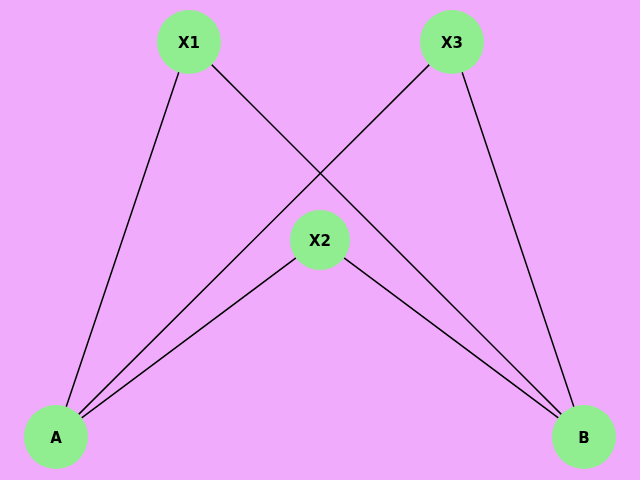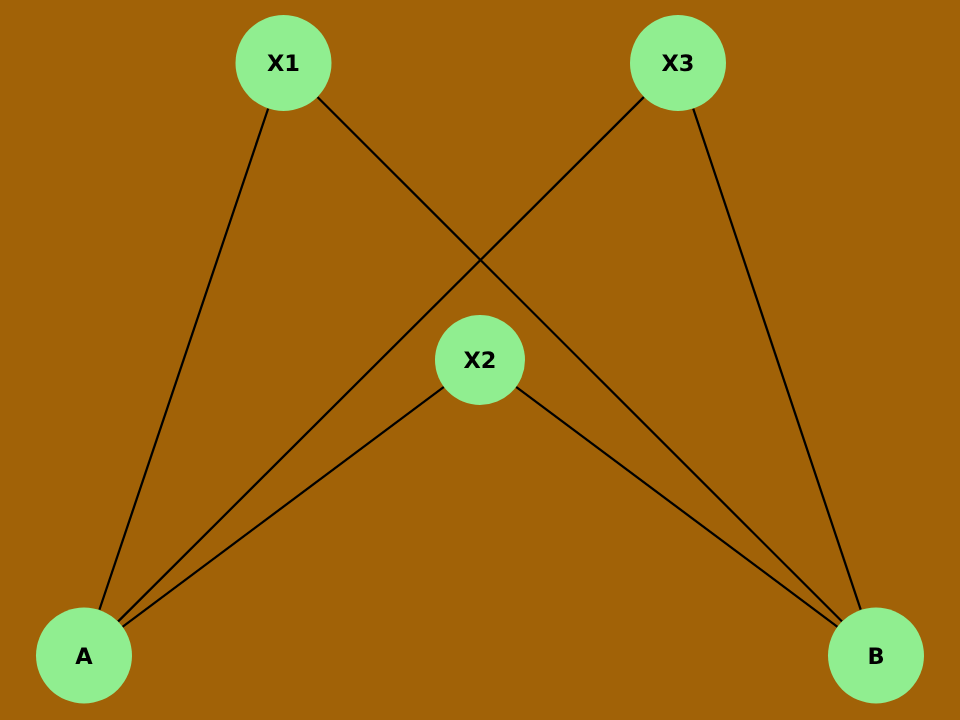--- a/index.html
+++ b/index.html
@@ -44,21 +44,21 @@
     text-anchor: middle;
     dominant-baseline: central;
     pointer-events: none;
     -webkit-user-select: none;
     user-select: none;
   }
 </style>
 </head>
 <body>
 
-<div id="canvas-wrap" style="width: 640px; height: 480px; background: #a16207;">
+<div id="canvas-wrap" style="width: 640px; height: 480px; background: #f0abfc;">
   <svg id="graph" viewBox="0 0 640 480" xmlns="http://www.w3.org/2000/svg" style="width: 640px; height: 480px;">
 
     <g>
       <line class="edge-line" x1="178.78862538635067" y1="72.32701483001118" x2="66.21137461364934" y2="406.6729851699888" stroke="#000000" stroke-width="1.5"></line>
       <line class="edge-line" x1="211.62741699796953" y1="64.62741699796952" x2="561.3725830020305" y2="414.37258300203047" stroke="#000000" stroke-width="1.5"></line>
       <line class="edge-line" x1="295.956355062184" y1="257.94165929071875" x2="81.64655460033707" y2="417.8622300899" stroke="#000000" stroke-width="1.5"></line>
       <line class="edge-line" x1="344.043644937816" y1="257.94165929071875" x2="558.353445399663" y2="417.8622300899" stroke="#000000" stroke-width="1.5"></line>
       <line class="edge-line" x1="429.3439950173427" y1="64.5987928488627" x2="78.6560049826573" y2="414.40120715113727" stroke="#000000" stroke-width="1.5"></line>
       <line class="edge-line" x1="462.14233635991377" y1="72.3501731982269" x2="573.8576636400862" y2="406.6498268017731" stroke="#000000" stroke-width="1.5"></line>
     </g>

